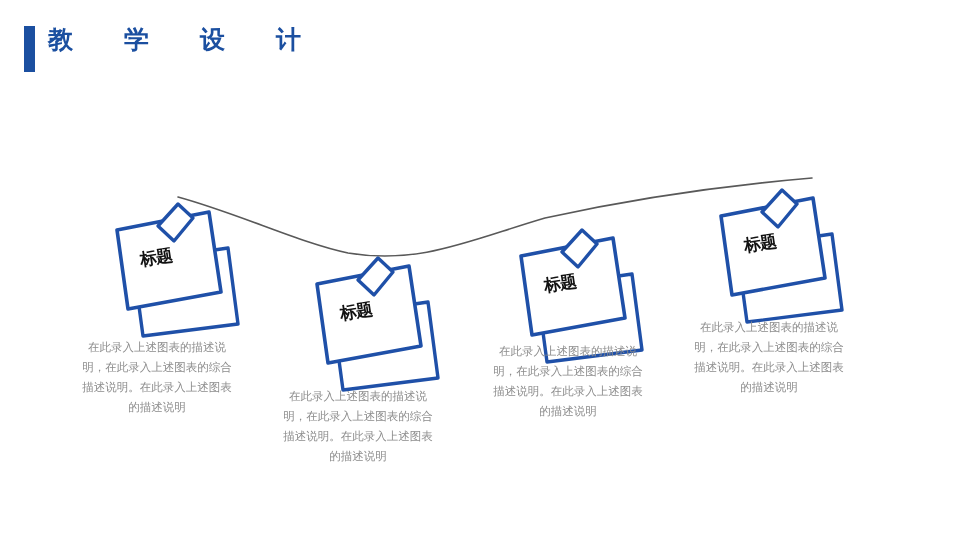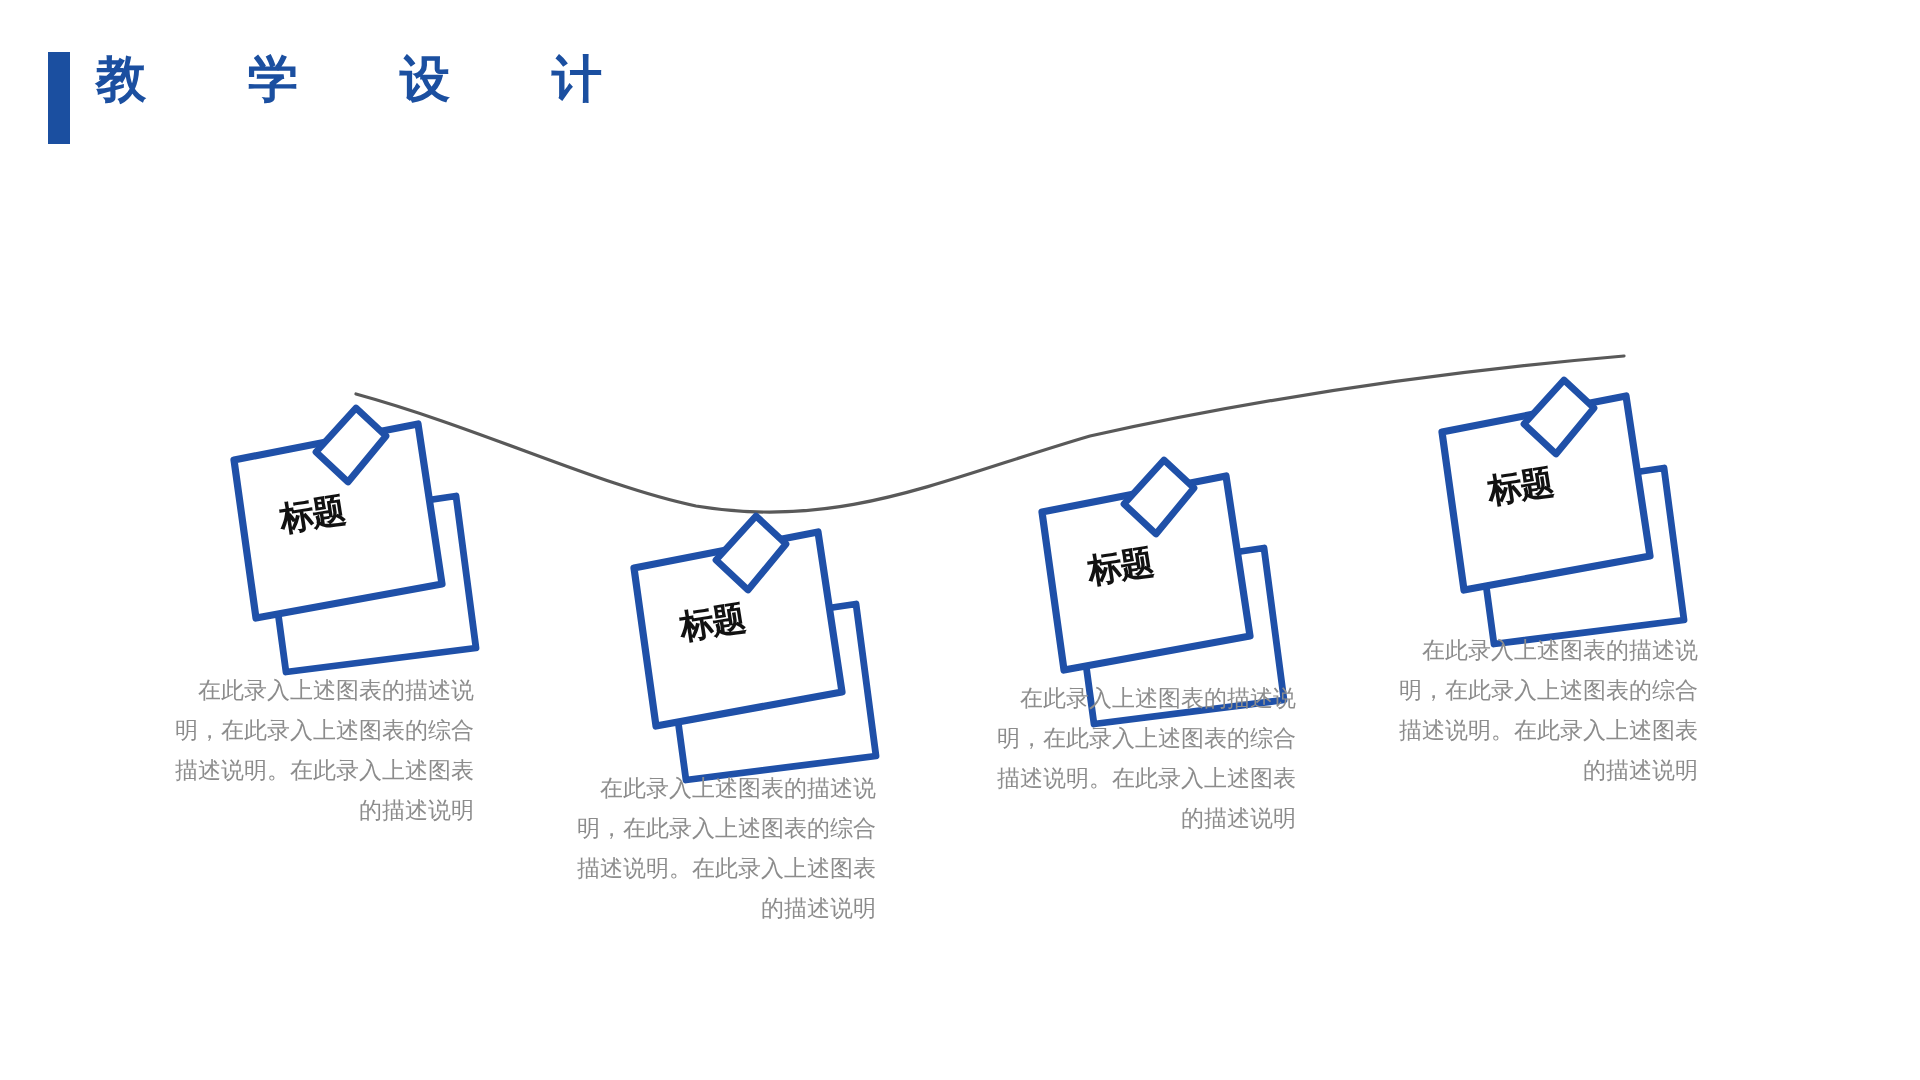--- a/index.html
+++ b/index.html
@@ -40,23 +40,23 @@
     position:absolute;
     font-family:"DejaVu Sans","Liberation Sans",sans-serif;
     font-size:17px;font-weight:bold;color:#111111;
     letter-spacing:-1px;white-space:nowrap;
   }
 
   
   .desc{
     position:absolute;
     width:160px;
-    font-family:Liberation Mono, monospace;
+    font-family:Liberation Sans, sans-serif;
     font-size:11.5px;line-height:20px;color:#8c8c8c;
-    text-align:right;
+    text-align:center;
     letter-spacing:0px;
   }
 </style>
 </head>
 <body>
 
 <div id="stage">
 
   <div class="header">
     <div class="accent-bar"></div>

